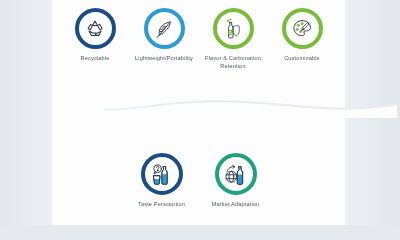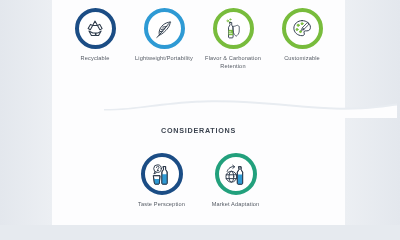--- a/index.html
+++ b/index.html
@@ -210,21 +210,20 @@
         <div class="caption">Customizable</div>
       </div>
 
     </div>
 
     <svg class="wave" viewBox="0 0 293 22" preserveAspectRatio="none">
       <path d="M0 13 C 35 13, 55 6, 100 4.5 C 150 3, 185 10, 230 11.5 C 262 12.5, 280 9, 293 7.5 L293 22 L0 22 Z" fill="#e8ecf1"></path>
       <path d="M0 14.5 C 35 14.5, 55 8, 100 6.5 C 150 5, 185 12, 230 13.5 C 262 14.5, 280 11, 293 9.5 L293 22 L0 22 Z" fill="#fdfdfe"></path>
     </svg>
 
-    <div class="section-title">CONSIDERATIONS</div>
 
     <div class="considerations">
 
       <div class="item">
         <div class="ring navy">
           <span>
             <svg width="25" height="25" viewBox="0 0 34 34" fill="none" stroke="#2d3a4a" stroke-width="1.3" stroke-linecap="round" stroke-linejoin="round">
 
               <circle cx="11.6" cy="9" r="5.2"></circle>
               <path d="M8.3 13.2 L6.6 16.2 L9.8 14.7"></path>

